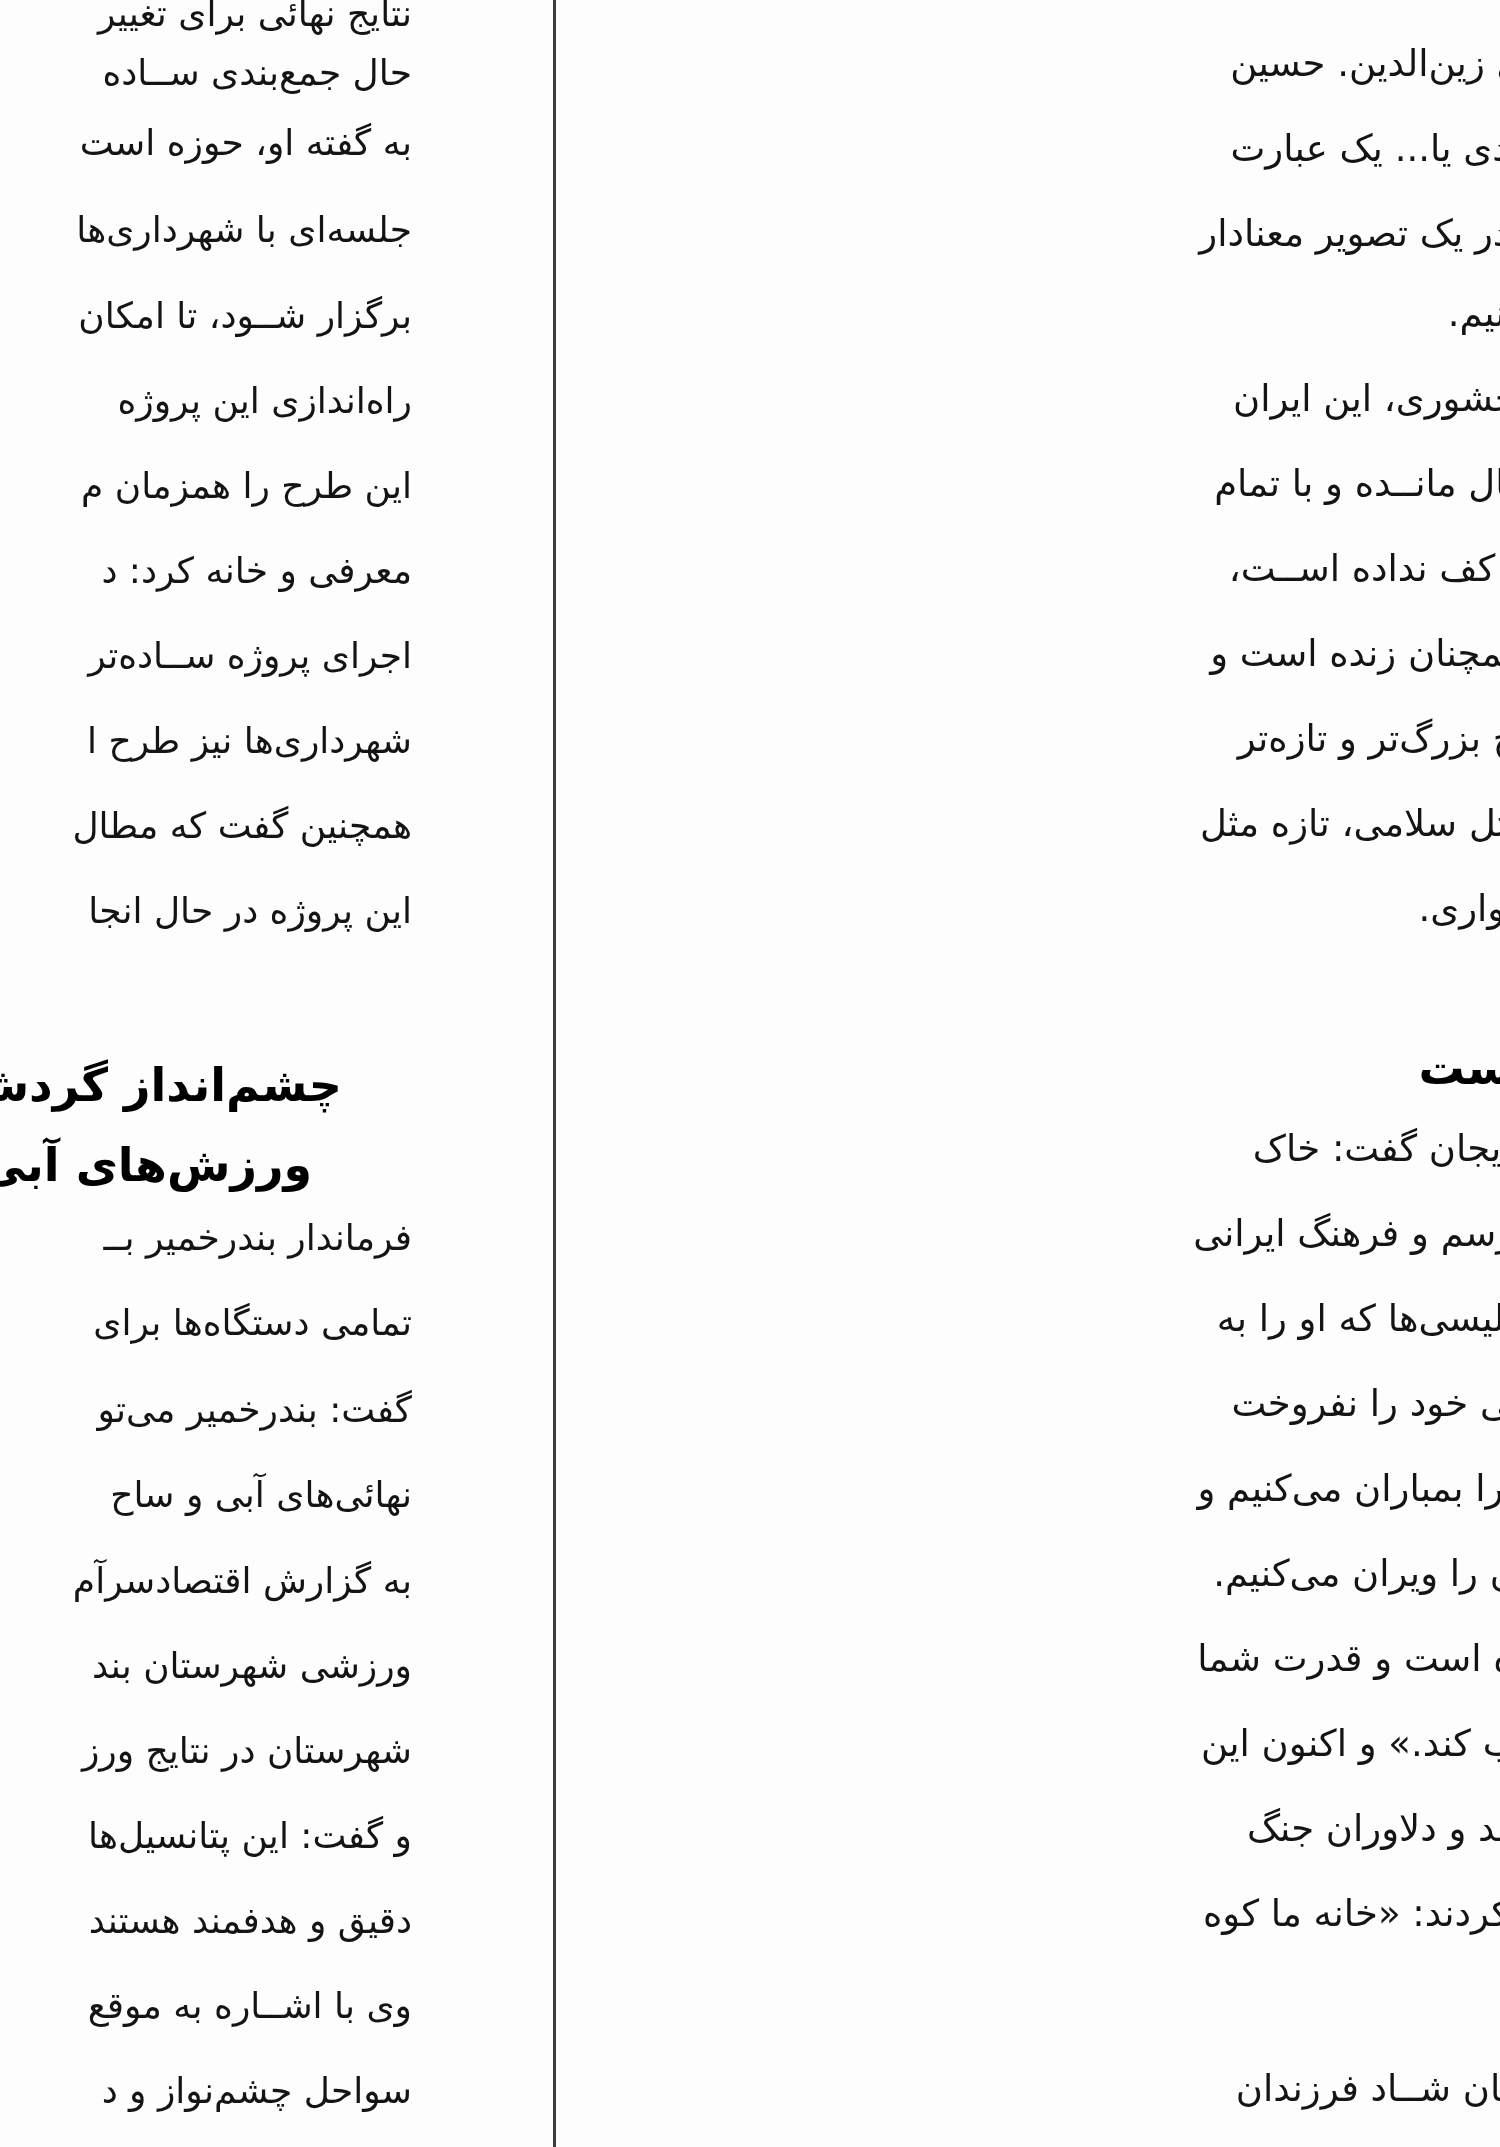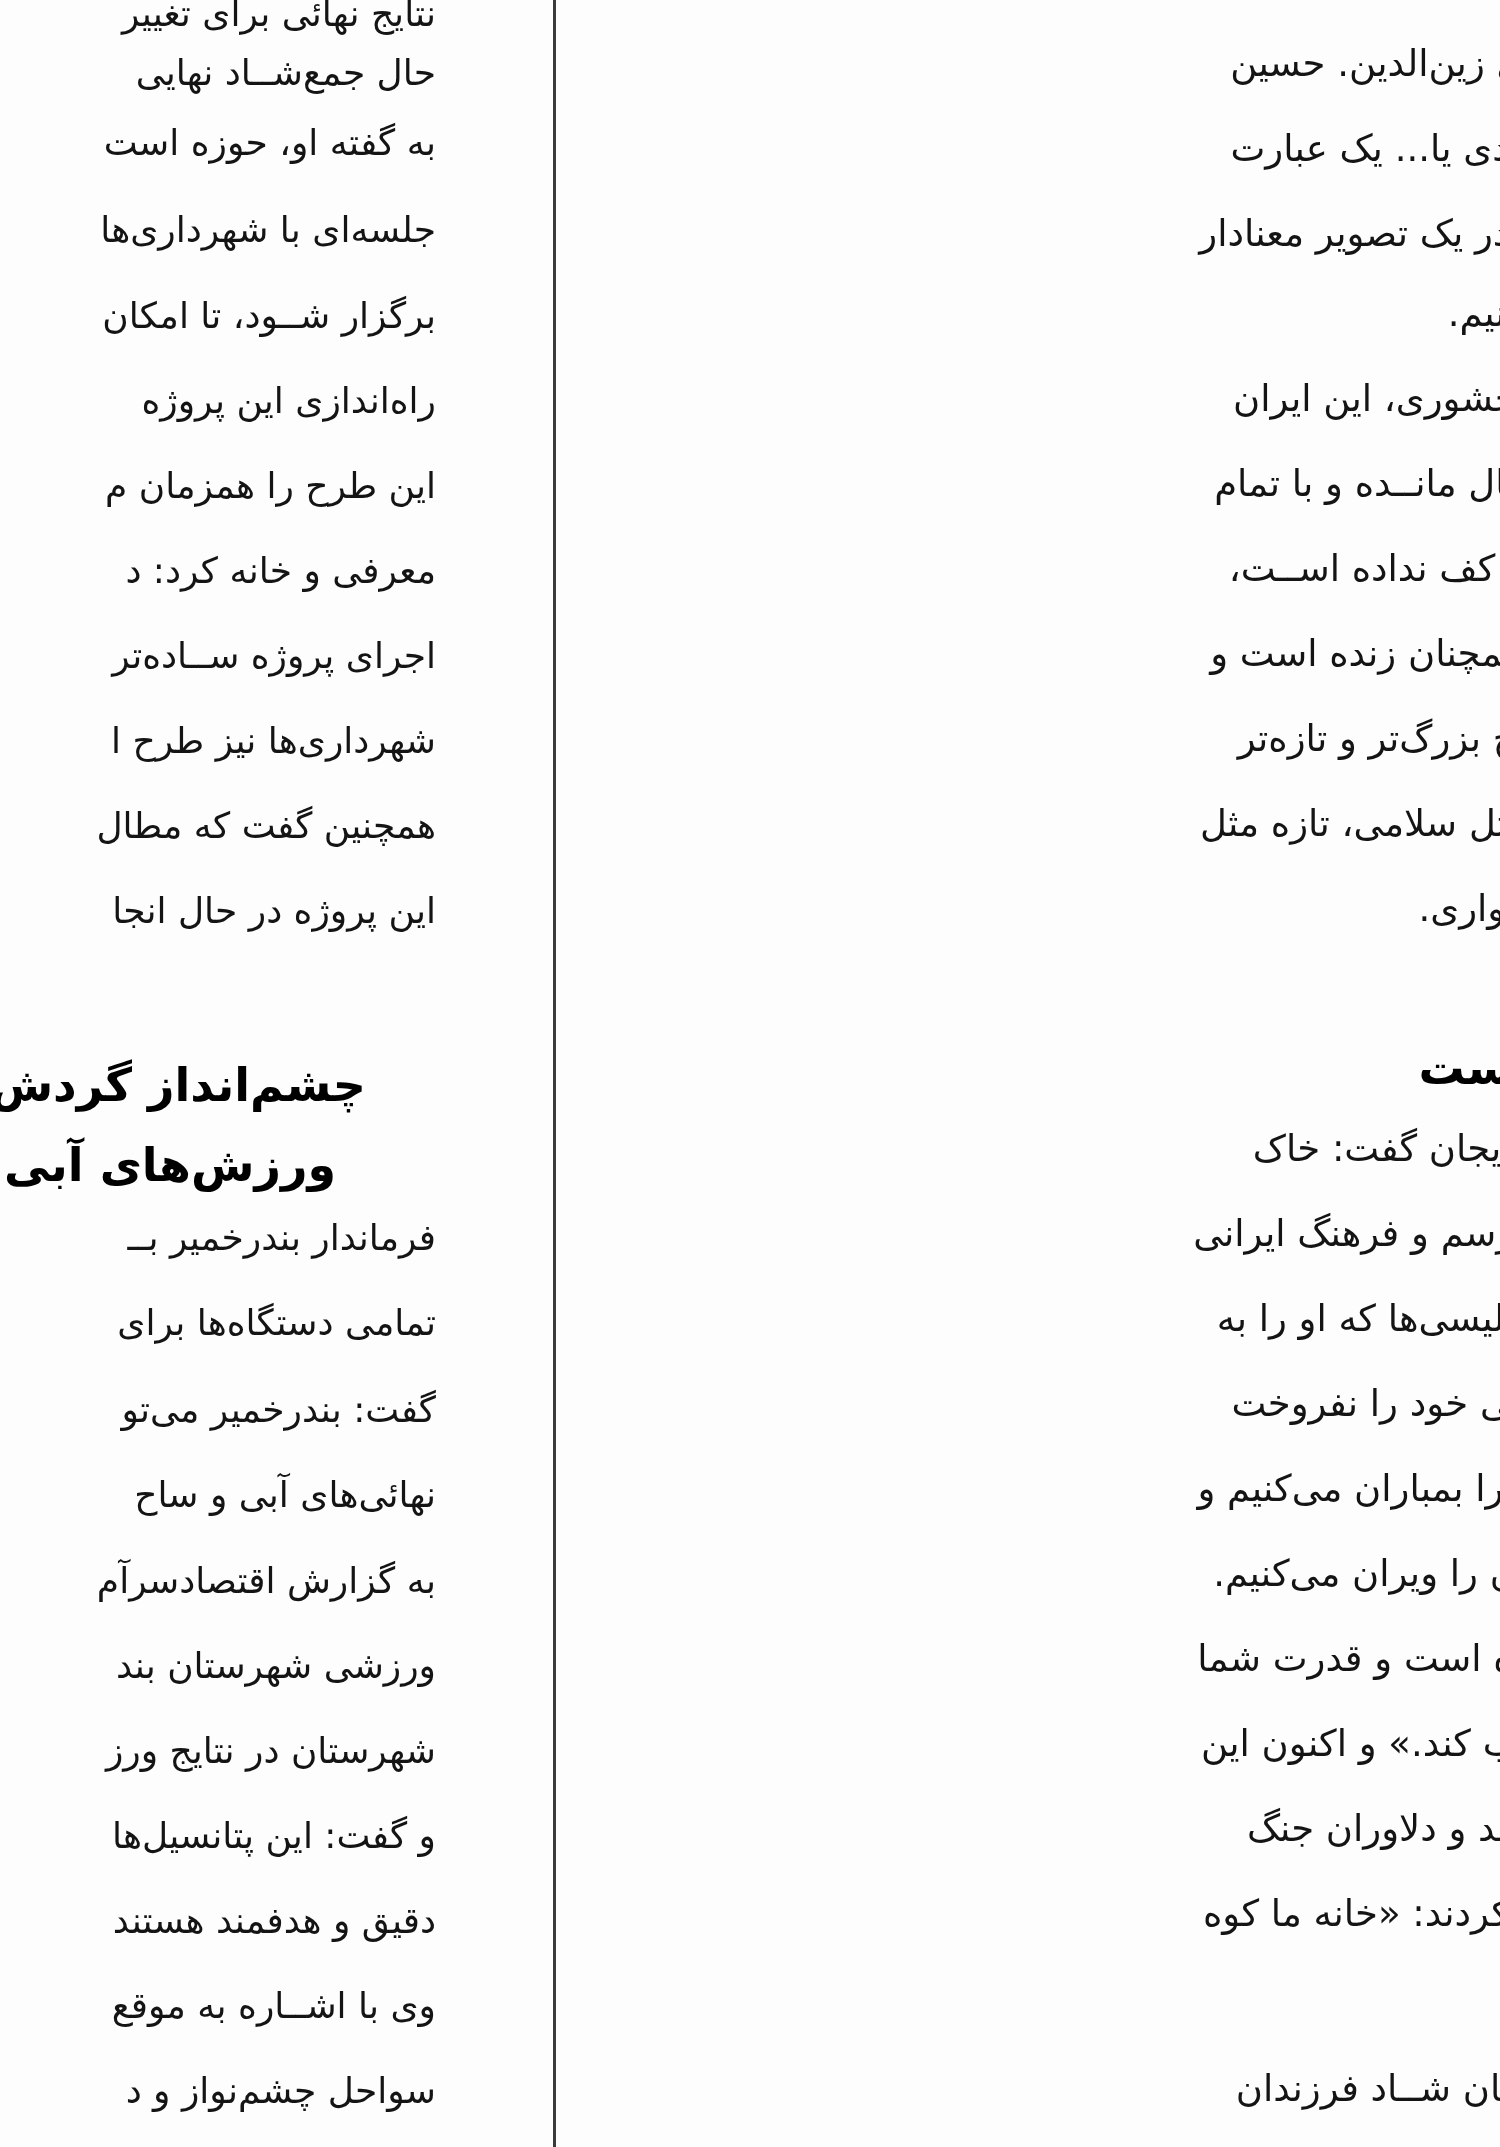--- a/index.html
+++ b/index.html
@@ -23,21 +23,20 @@
     .col {
       position: absolute;
       top: 0;
       bottom: 0;
       overflow: hidden;
       direction: rtl;
     }
     .col-left {
       left: 0;
       width: 420px;
-      padding-left: 24px;
     }
     .col-right {
       left: 560px;
       width: 940px;
     }
     .col-inner {
       position: absolute;
       top: 0;
       direction: rtl;
       text-align: right;
@@ -79,21 +78,21 @@
     }
   </style>
 </head>
 <body>
 
 <div class="page">
 
   <div class="col col-left">
     <div class="col-inner">
       <div class="line" style="top:-4px">نتایج نهائی برای تغییر</div>
-      <div class="line" style="top:55px">حال جمع‌شــاد نهایی</div>
+      <div class="line" style="top:55px">حال جمع‌بندی ســاده</div>
       <div class="line" style="top:125px">به گفته او، حوزه است</div>
       <div class="line" style="top:212px">جلسه‌ای با شهرداری‌ها</div>
       <div class="line" style="top:298px">برگزار شــود، تا امکان</div>
       <div class="line" style="top:383px">راه‌اندازی این پروژه</div>
       <div class="line" style="top:468px">این طرح را همزمان م</div>
       <div class="line" style="top:553px">معرفی و خانه کرد: د</div>
       <div class="line" style="top:638px">اجرای پروژه ســاده‌تر</div>
       <div class="line" style="top:723px">شهرداری‌ها نیز طرح ا</div>
       <div class="line" style="top:808px">همچنین گفت که مطال</div>
       <div class="line" style="top:893px">این پروژه در حال انجا</div>

